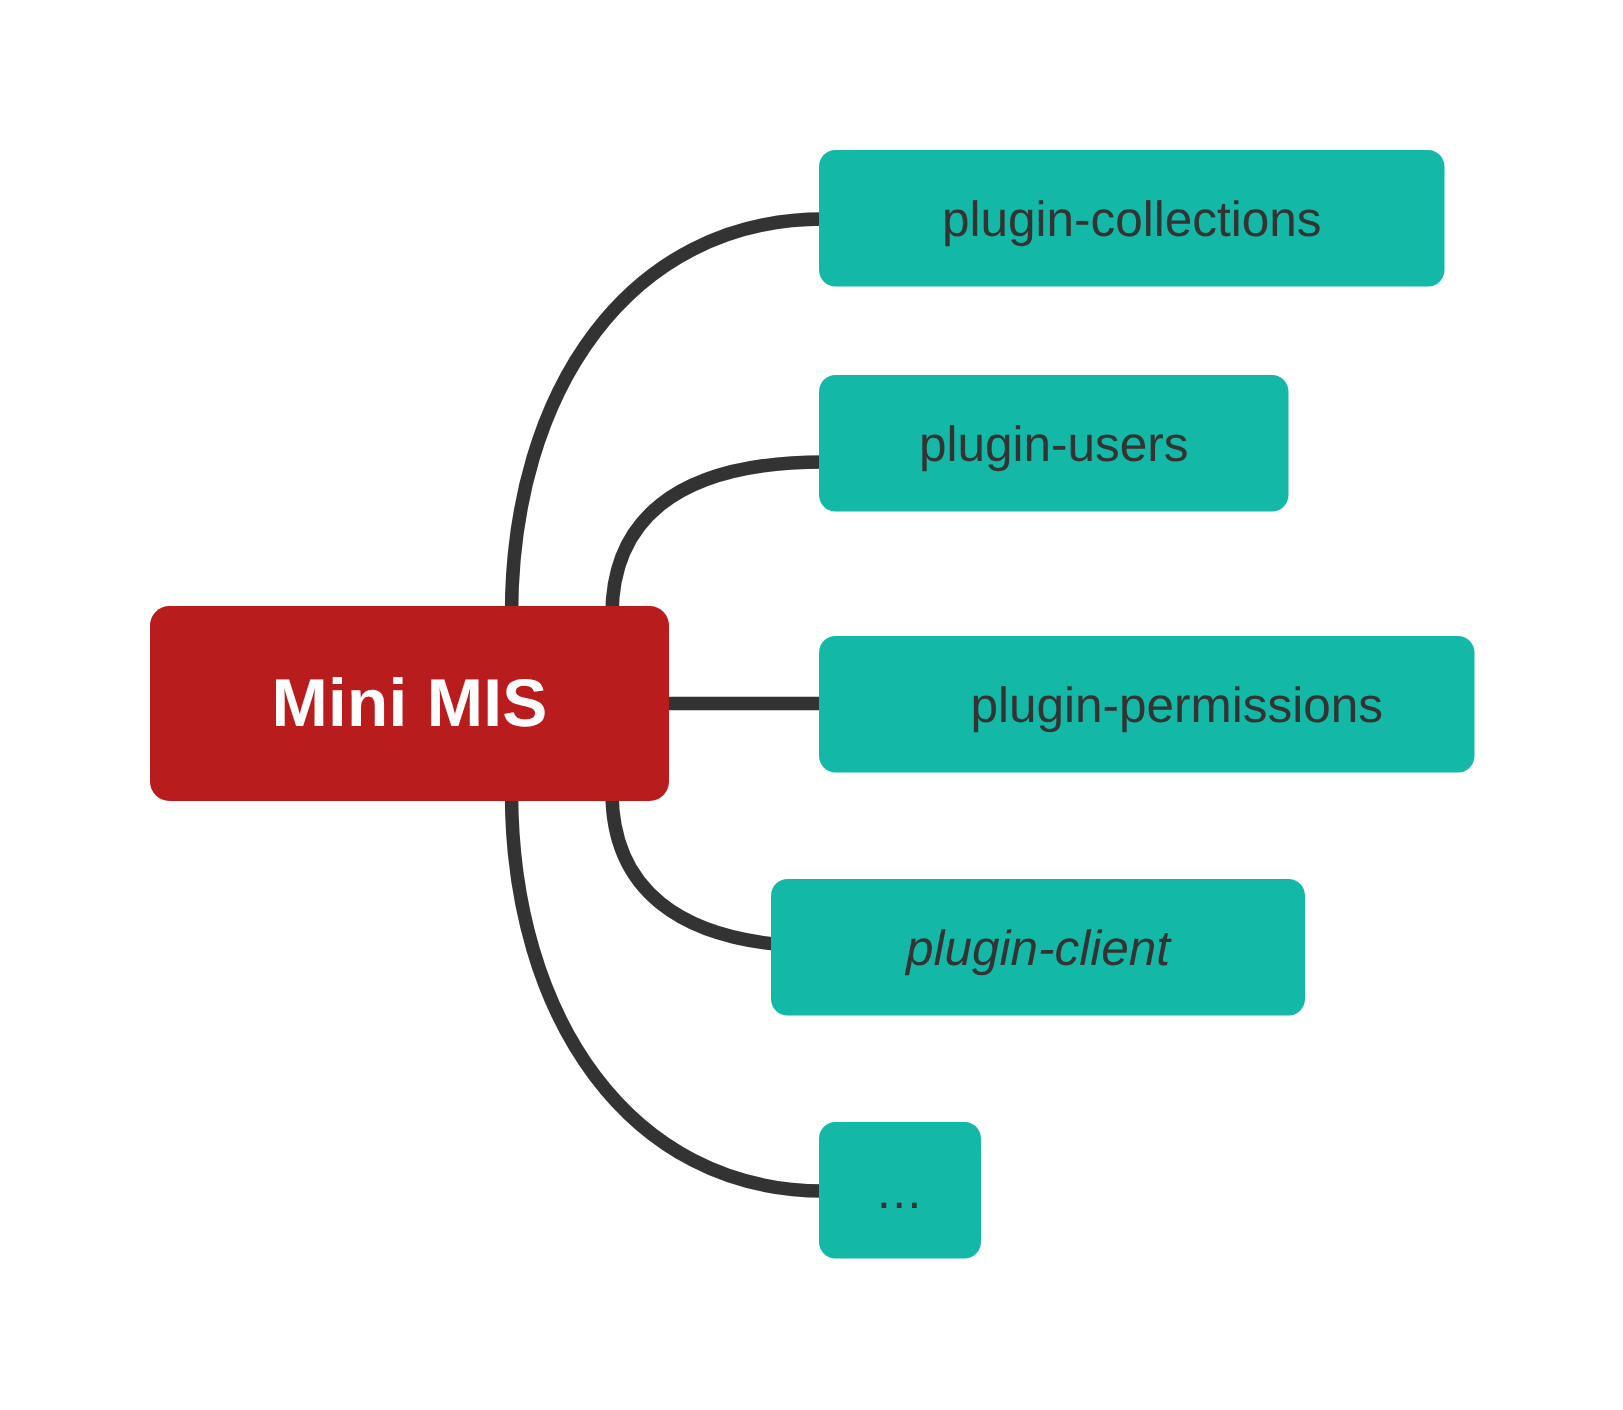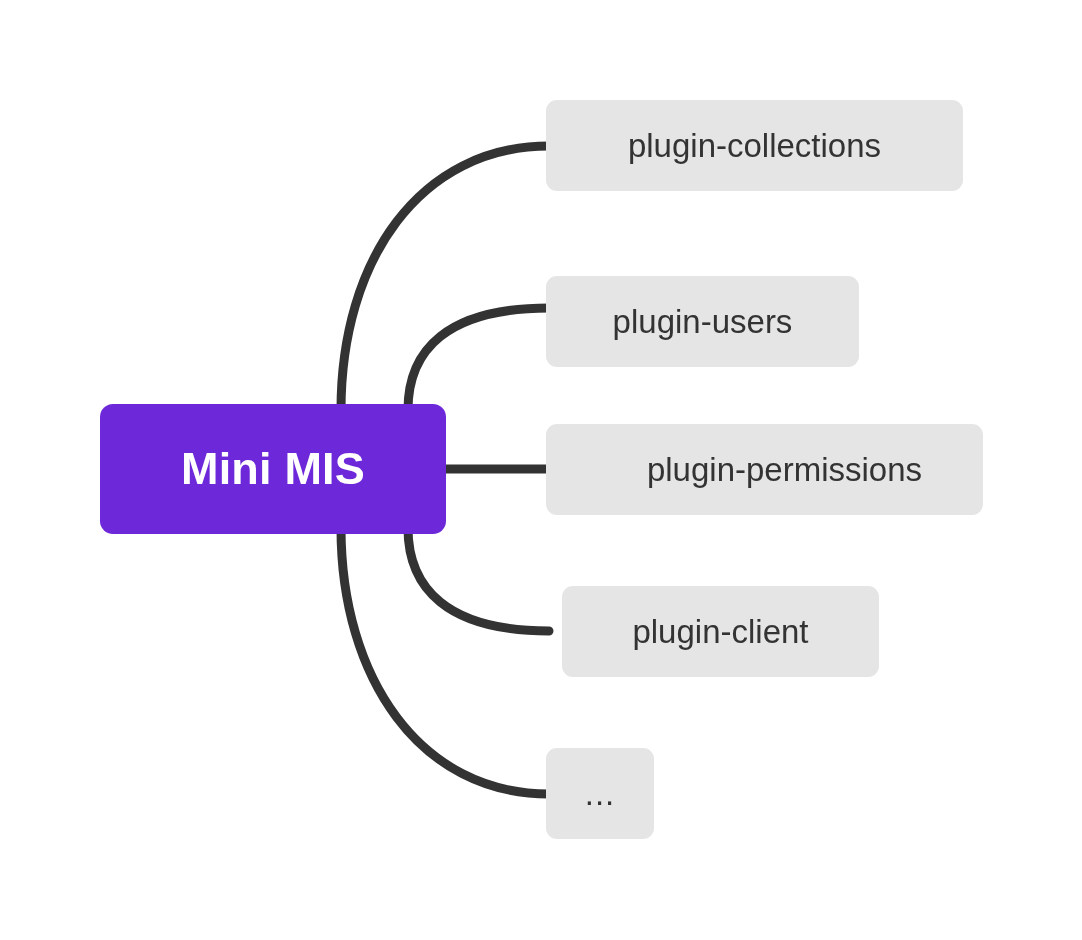--- a/index.html
+++ b/index.html
@@ -26,53 +26,53 @@
     pointer-events: none;
   }
   .node {
     position: absolute;
     box-sizing: border-box;
     display: flex;
     align-items: center;
     justify-content: center;
   }
   .node-root {
-    background: #6d28d9;
+    background: #b91c1c;
     border-radius: 13px;
     left: 100px;
     top: 404px;
     width: 346px;
     height: 130px;
   }
   .node-root .node-label {
     color: #ffffff;
     font-size: 45px;
     font-weight: bold;
     letter-spacing: 0.2px;
     white-space: nowrap;
   }
   .node-child {
-    background: #e5e5e5;
+    background: #14b8a6;
     border-radius: 11px;
   }
   .node-child .node-label {
     color: #333333;
     font-size: 33px;
     font-weight: normal;
     white-space: nowrap;
   }
   .node-child.ellipsis .node-label {
     font-size: 33px;
     letter-spacing: 1px;
     line-height: 0.6;
   }
   #n-collections { left: 546px; top: 100px;  width: 417px; height: 91px; }
-  #n-users       { left: 546px; top: 276px;  width: 313px; height: 91px; }
+  #n-users       { left: 546px; top: 250px;  width: 313px; height: 91px; }
   #n-permissions { left: 546px; top: 424px;  width: 437px; height: 91px; padding-left: 40px; }
-  #n-client      { left: 562px; top: 586px;  width: 317px; height: 91px; }
+  #n-client      { left: 514px; top: 586px;  width: 356px; height: 91px; font-style: italic; }
   #n-ellipsis    { left: 546px; top: 748px;  width: 108px; height: 91px; }
 </style>
 </head>
 <body>
 
 <div id="canvas">
 
   <svg id="edges" viewBox="0 0 1082 940" xmlns="http://www.w3.org/2000/svg">
     <g fill="none" stroke="#333333" stroke-width="9" stroke-linecap="round">
       <path d="M 341 410 C 341 260, 420 146, 549 146"></path>

